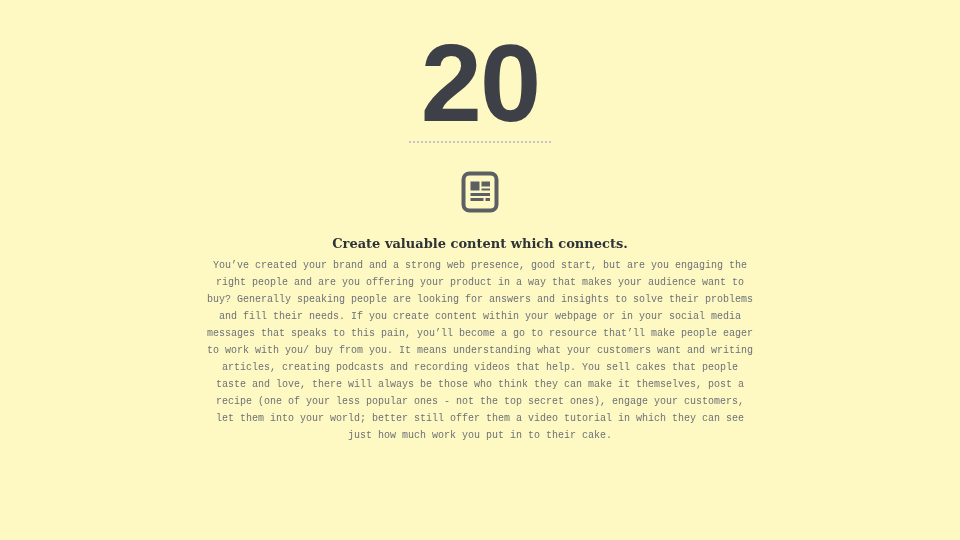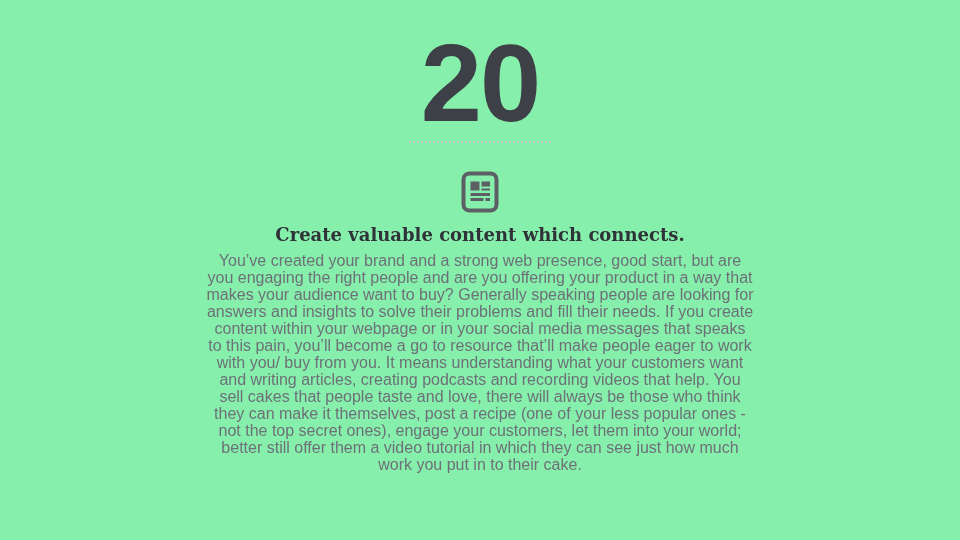--- a/index.html
+++ b/index.html
@@ -4,21 +4,21 @@
 <style>
   * { margin: 0; padding: 0; box-sizing: border-box; }
   html, body {
     width: 960px; height: 540px;
     background: #ffffff;
     font-family: "Liberation Sans", sans-serif;
     overflow: hidden;
   }
   .slide {
     width: 960px; height: 540px;
-    background: #86efac;
+    background: #fef9c3;
     text-align: center;
     padding-top: 28px;
   }
   .big-number {
     font-size: 110px;
     line-height: 1;
     font-weight: bold;
     letter-spacing: -2px;
     color: #3d4046;
   }
@@ -35,33 +35,34 @@
     color: #55585e;
   }
   .icon-wrap {
     margin-top: 28px;
     height: 42px;
     display: flex;
     align-items: center;
     justify-content: center;
   }
   .heading {
-    margin-top: 11px;
+    margin-top: 23px;
     font-family: "DejaVu Serif", serif;
     font-weight: bold;
-    font-size: 18px;
+    font-size: 13px;
     line-height: 1.25;
     color: #2f3237;
   }
   .body-text {
     width: 548px;
     margin: 5px auto 0 auto;
-    font-size: 16px;
+    font-size: 10px;
     line-height: 17px;
     color: #6d7177;
+    font-family: Liberation Mono, monospace;
   }
 </style>
 </head>
 <body>
 
 <div class="slide">
 
   <div class="big-number">20</div>
 
   <div class="dotted-divider"></div>

